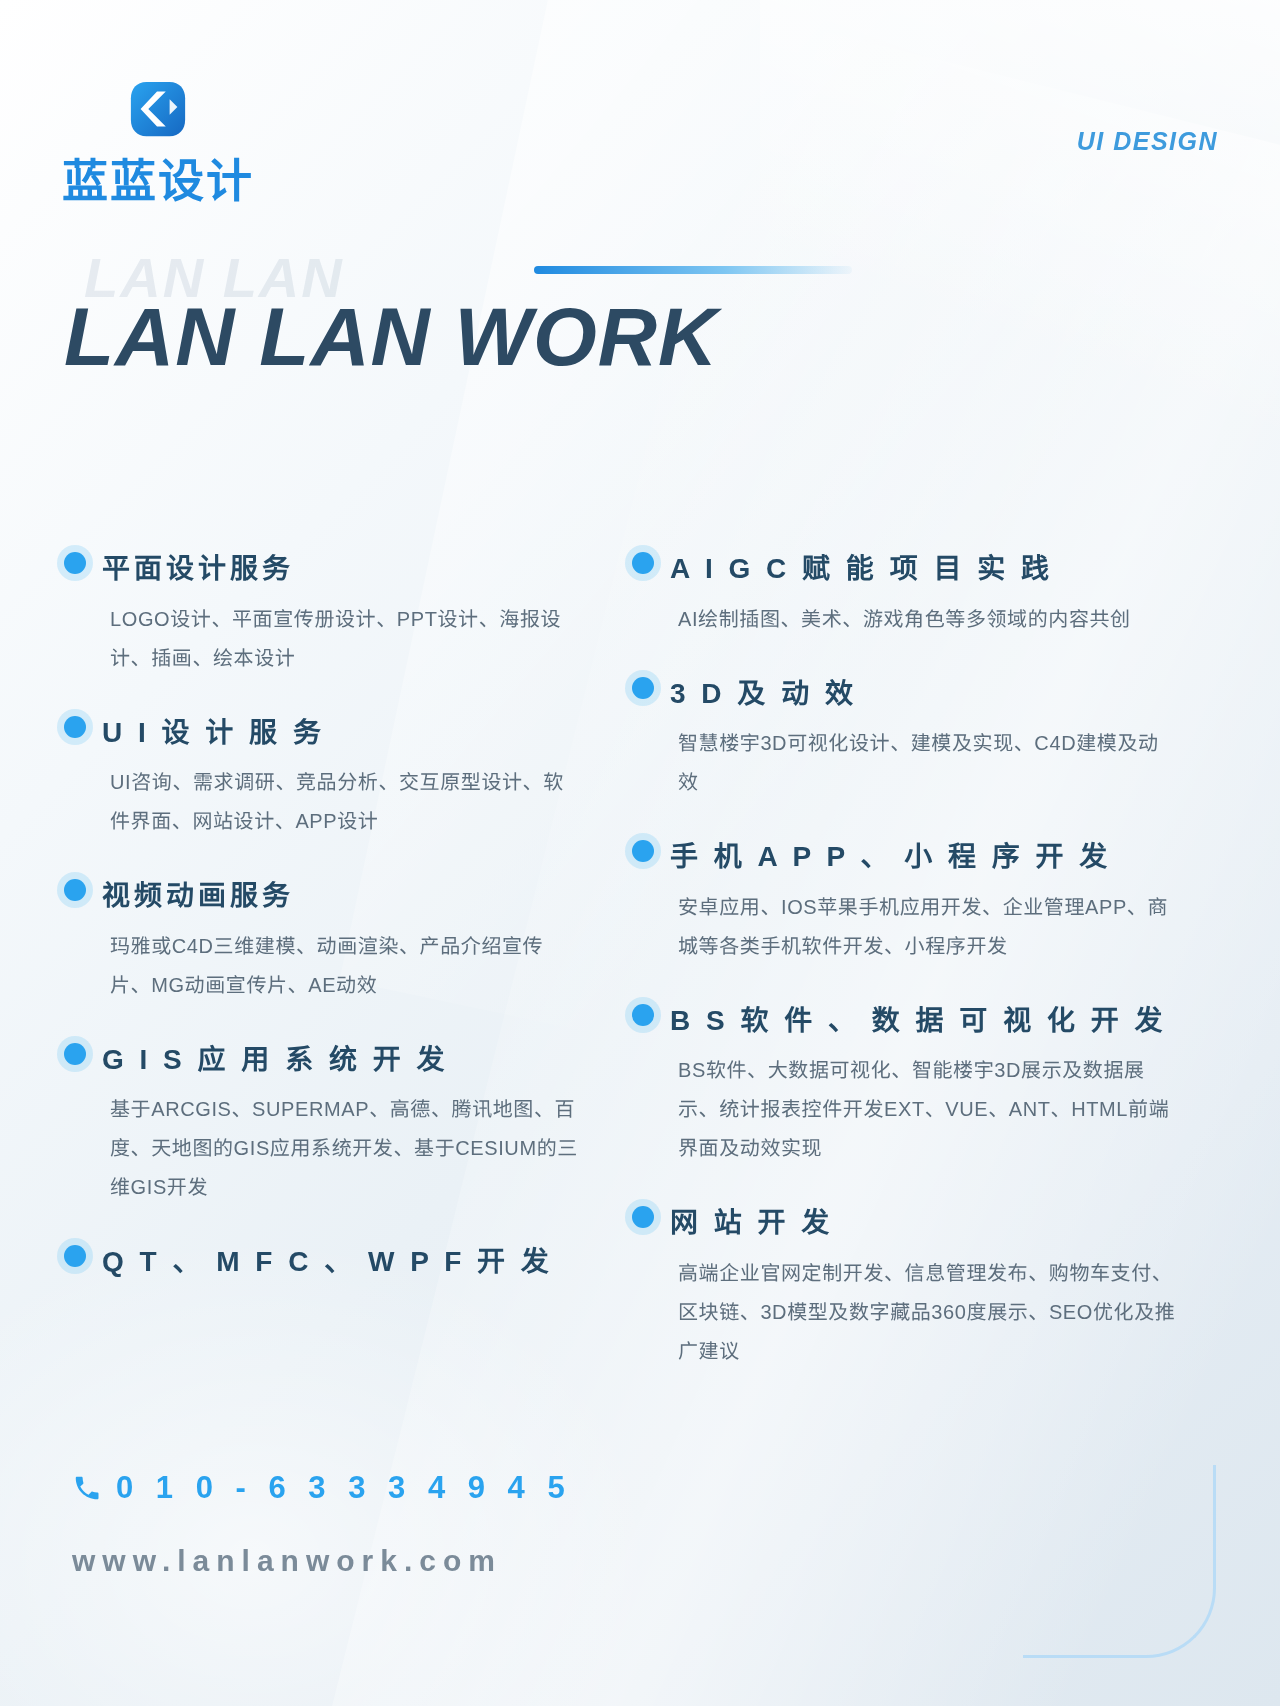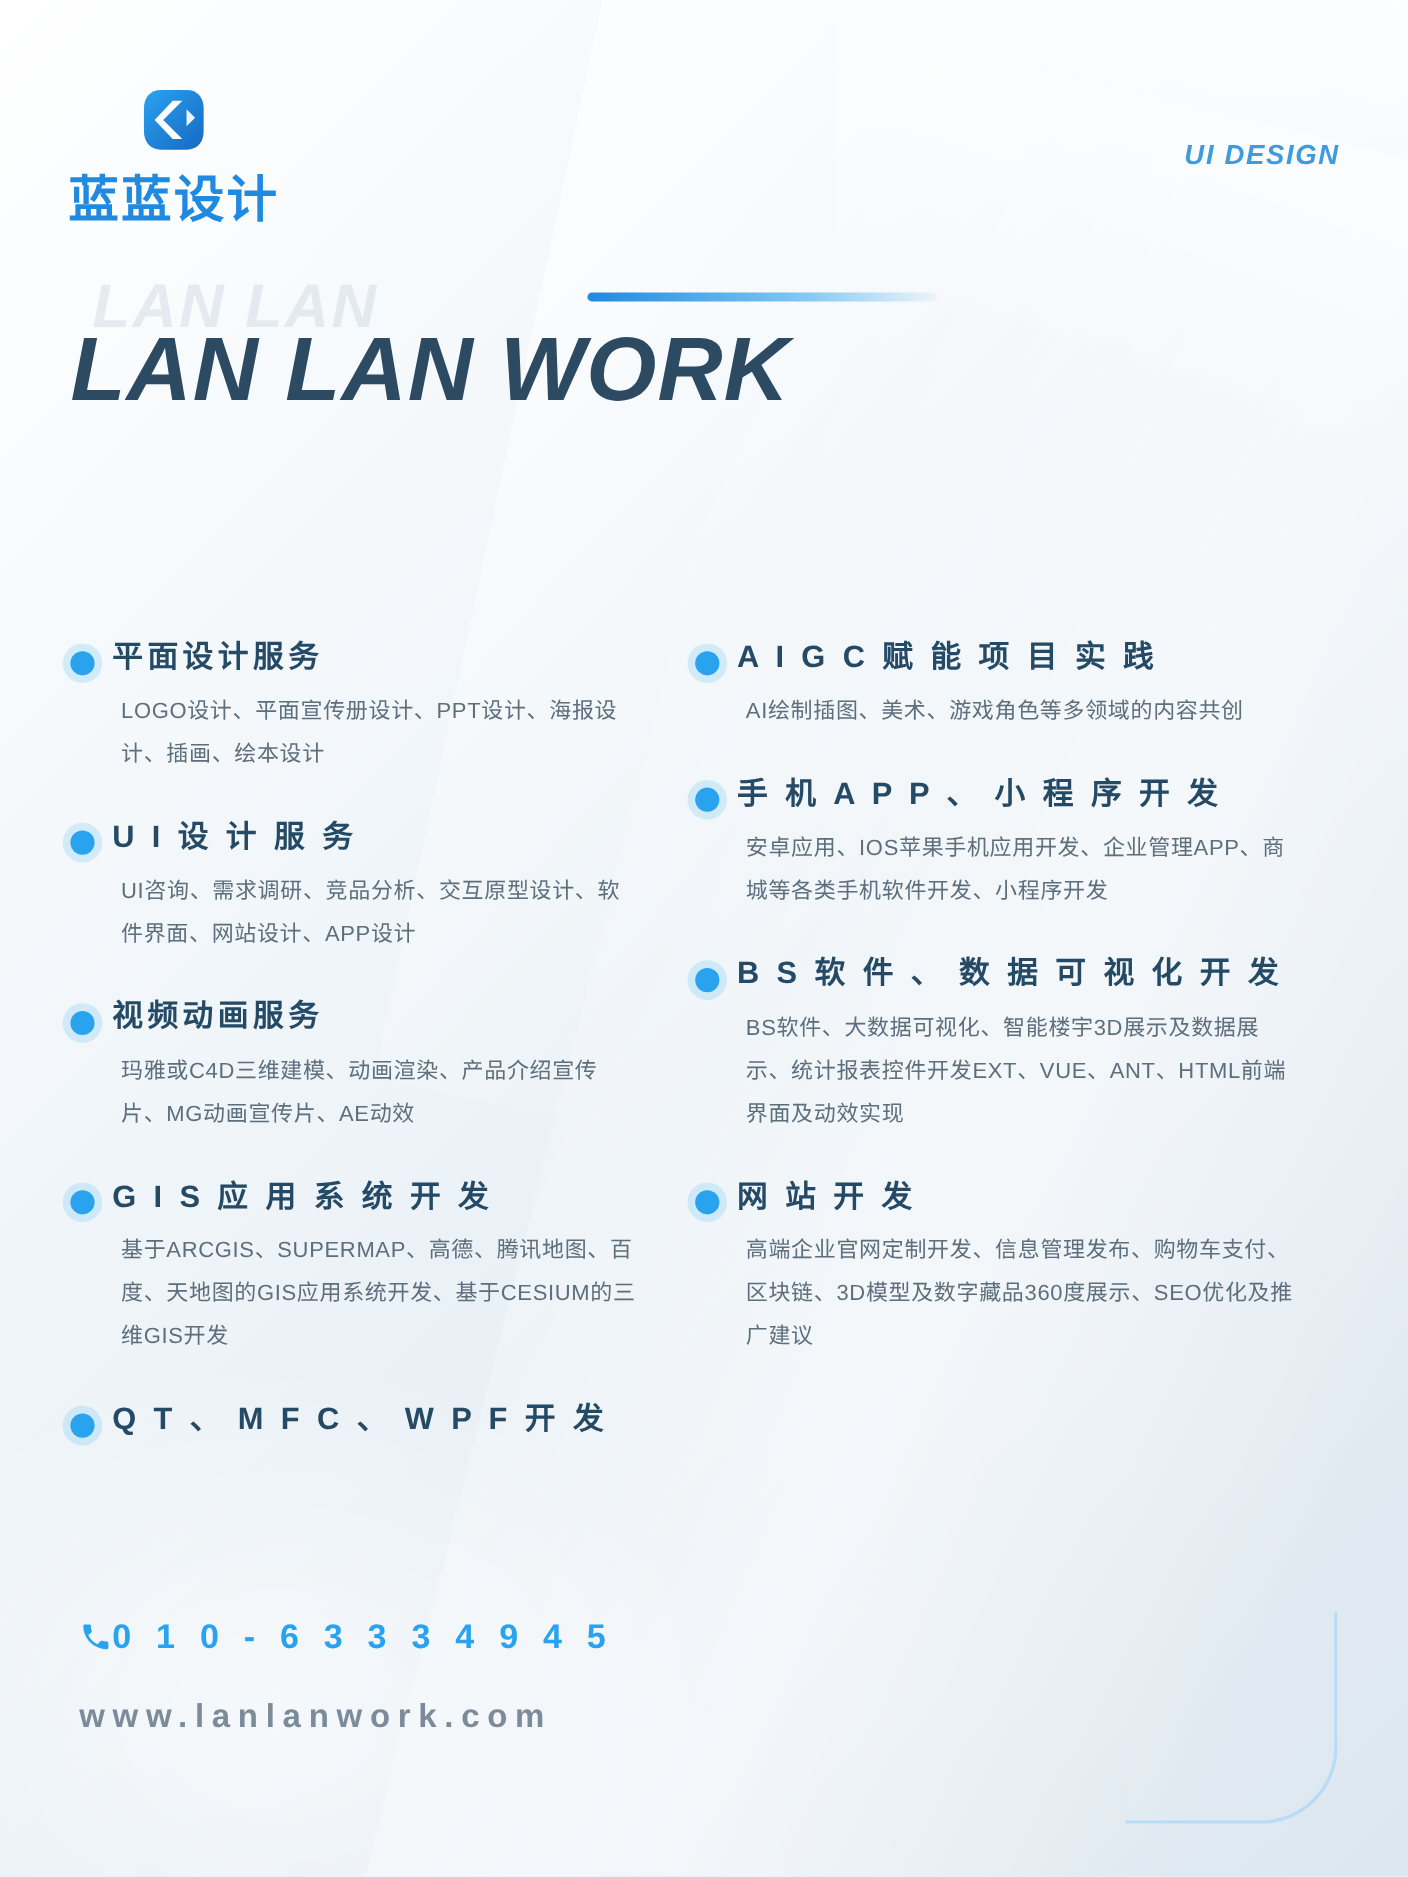--- a/index.html
+++ b/index.html
@@ -159,23 +159,22 @@
     gap: 48px;
   }
   .col {
     width: 520px;
     flex: none;
   }
   .col-right { width: 560px; }
   .item { margin-bottom: 38px; }
   .item-head {
     display: flex;
-    align-items: flex-end;
+    align-items: flex-start;
     gap: 16px;
-    margin-top: 28px;
   }
   .dot {
     width: 22px;
     height: 22px;
     border-radius: 50%;
     background: #2aa3ef;
     box-shadow: 0 0 0 7px rgba(120, 200, 245, 0.28);
     flex: none;
   }
   .item-title {
@@ -197,20 +196,21 @@
 
   
   .footer {
     position: absolute;
     left: 72px;
     bottom: 128px;
   }
   .phone-row {
     display: flex;
     align-items: center;
+    gap: 14px;
   }
   .phone-icon { width: 30px; height: 30px; flex: none; }
   .phone-text {
     font-size: 31px;
     font-weight: bold;
     letter-spacing: 7px;
     color: #2aa3ef;
   }
   .site-text {
     margin-top: 38px;
@@ -305,20 +305,27 @@
     <div class="col col-right">
 
       <div class="item">
         <div class="item-head">
           <span class="dot"></span>
           <span class="item-title">A I G C 赋 能 项 目 实 践</span>
         </div>
         <div class="item-desc">AI绘制插图、美术、游戏角色等多领域的内容共创</div>
       </div>
 
+      <div class="item">
+        <div class="item-head">
+          <span class="dot"></span>
+          <span class="item-title">3 D 及 动 效</span>
+        </div>
+        <div class="item-desc">智慧楼宇3D可视化设计、建模及实现、C4D建模及动效</div>
+      </div>
 
       <div class="item">
         <div class="item-head">
           <span class="dot"></span>
           <span class="item-title">手 机 A P P 、 小 程 序 开 发</span>
         </div>
         <div class="item-desc">安卓应用、IOS苹果手机应用开发、企业管理APP、商城等各类手机软件开发、小程序开发</div>
       </div>
 
       <div class="item">

